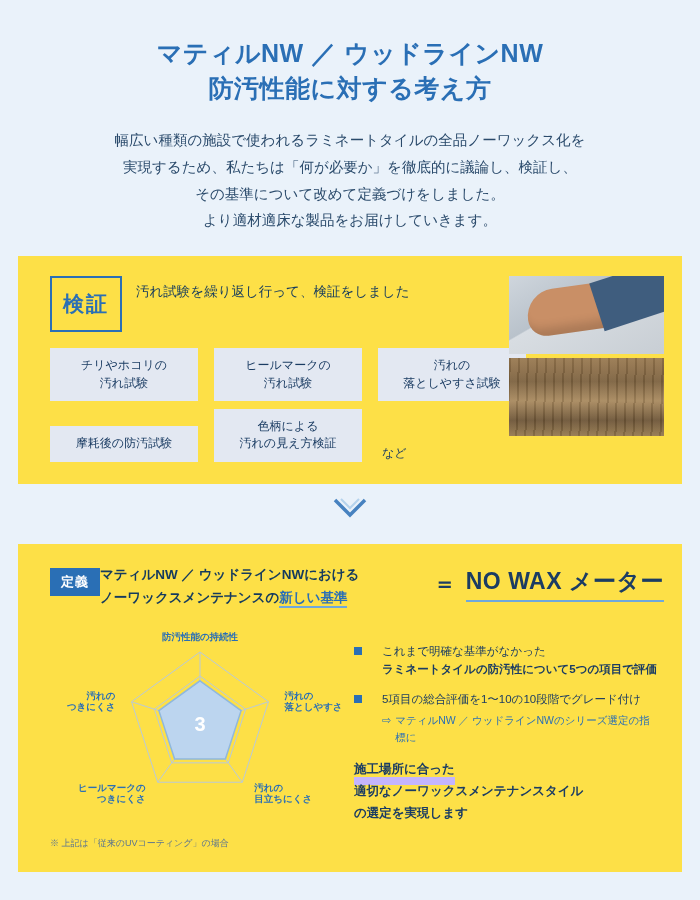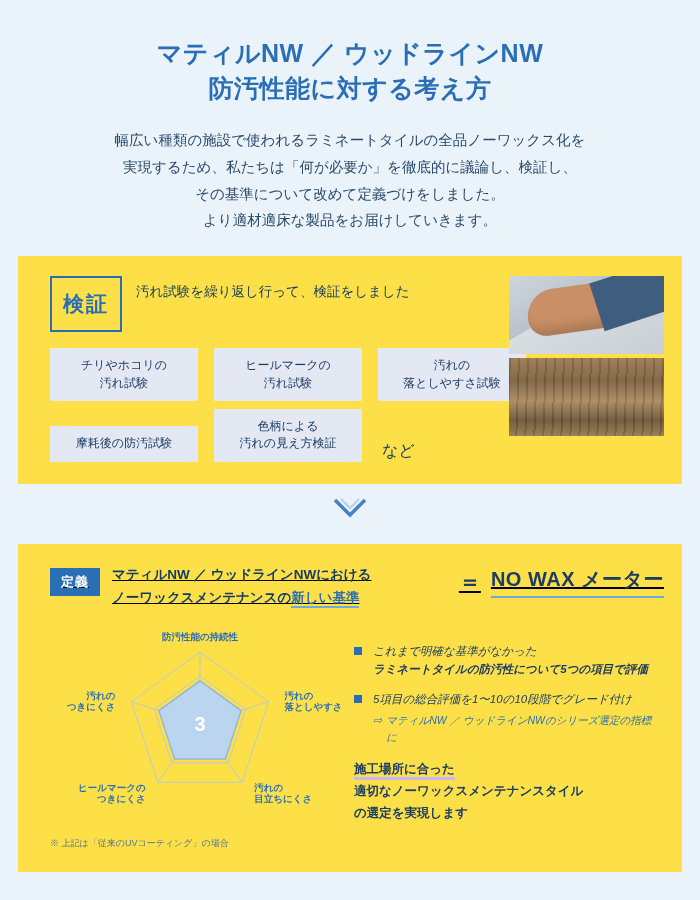--- a/index.html
+++ b/index.html
@@ -117,43 +117,41 @@
     font-size: 12px;
     line-height: 1.45;
     text-align: center;
     padding: 9px 6px;
     width: 148px;
     display: flex; align-items: center; justify-content: center;
     flex: none;
   }
   .chip span { display: block; }
   .etc {
-    font-size: 16px;
+    font-size: 12px;
     color: #1b3c63;
     padding-left: 4px;
   }
 
   
   .arrow-wrap {
     text-align: center;
     margin: 14px 0 8px 0;
   }
   .arrow {
     display: inline-block;
     width: 34px; height: 20px;
     position: relative;
   }
   .arrow svg { display: block; }
 
   
   .def-head {
     display: flex;
     align-items: flex-start;
-    gap: 12px;
-    text-decoration: underline;
   }
   .def-badge {
     background: #2a6fb5;
     color: #fff;
     font-size: 13px;
     font-weight: bold;
     padding: 5px 11px;
     letter-spacing: 1px;
     flex: none;
     margin-top: 4px;
@@ -177,21 +175,21 @@
     flex: none;
     padding-top: 2px;
   }
   .eq {
     color: #1b3c63;
     font-size: 22px;
     font-weight: bold;
   }
   .nowax-label {
     color: #1b3c63;
-    font-size: 20px;
+    font-size: 23px;
     font-weight: bold;
     border-bottom: 2px solid #6fa8dc;
     padding-bottom: 3px;
     letter-spacing: 0.5px;
   }
 
   
   .def-body {
     display: flex;
     margin-top: 6px;
@@ -205,23 +203,22 @@
     font-size: 9px;
     color: #5a7490;
     margin-top: 2px;
   }
   .notes-col {
     flex: 1;
     padding: 26px 4px 0 4px;
   }
   .note-row {
     display: flex;
-    gap: 11px;
+    gap: 20px;
     margin-bottom: 12px;
-    font-style: italic;
   }
   .sq {
     width: 8px; height: 8px;
     background: #2a6fb5;
     margin-top: 5px;
     flex: none;
   }
   .note-text {
     font-size: 11.5px;
     color: #1b3c63;
@@ -238,21 +235,21 @@
   }
   .sub-note .ar { font-size: 11px; }
   .concl {
     margin-top: 14px;
     font-size: 12.5px;
     color: #1b3c63;
     line-height: 1.75;
     font-weight: bold;
   }
   .concl .u {
-    border-bottom: 3px solid #c4b5fd;
+    border-bottom: 8px solid #c4b5fd;
     padding-bottom: 1px;
   }
 </style>
 </head>
 <body>
 
 <div class="page">
 
   <div class="header">
     <div class="title">

